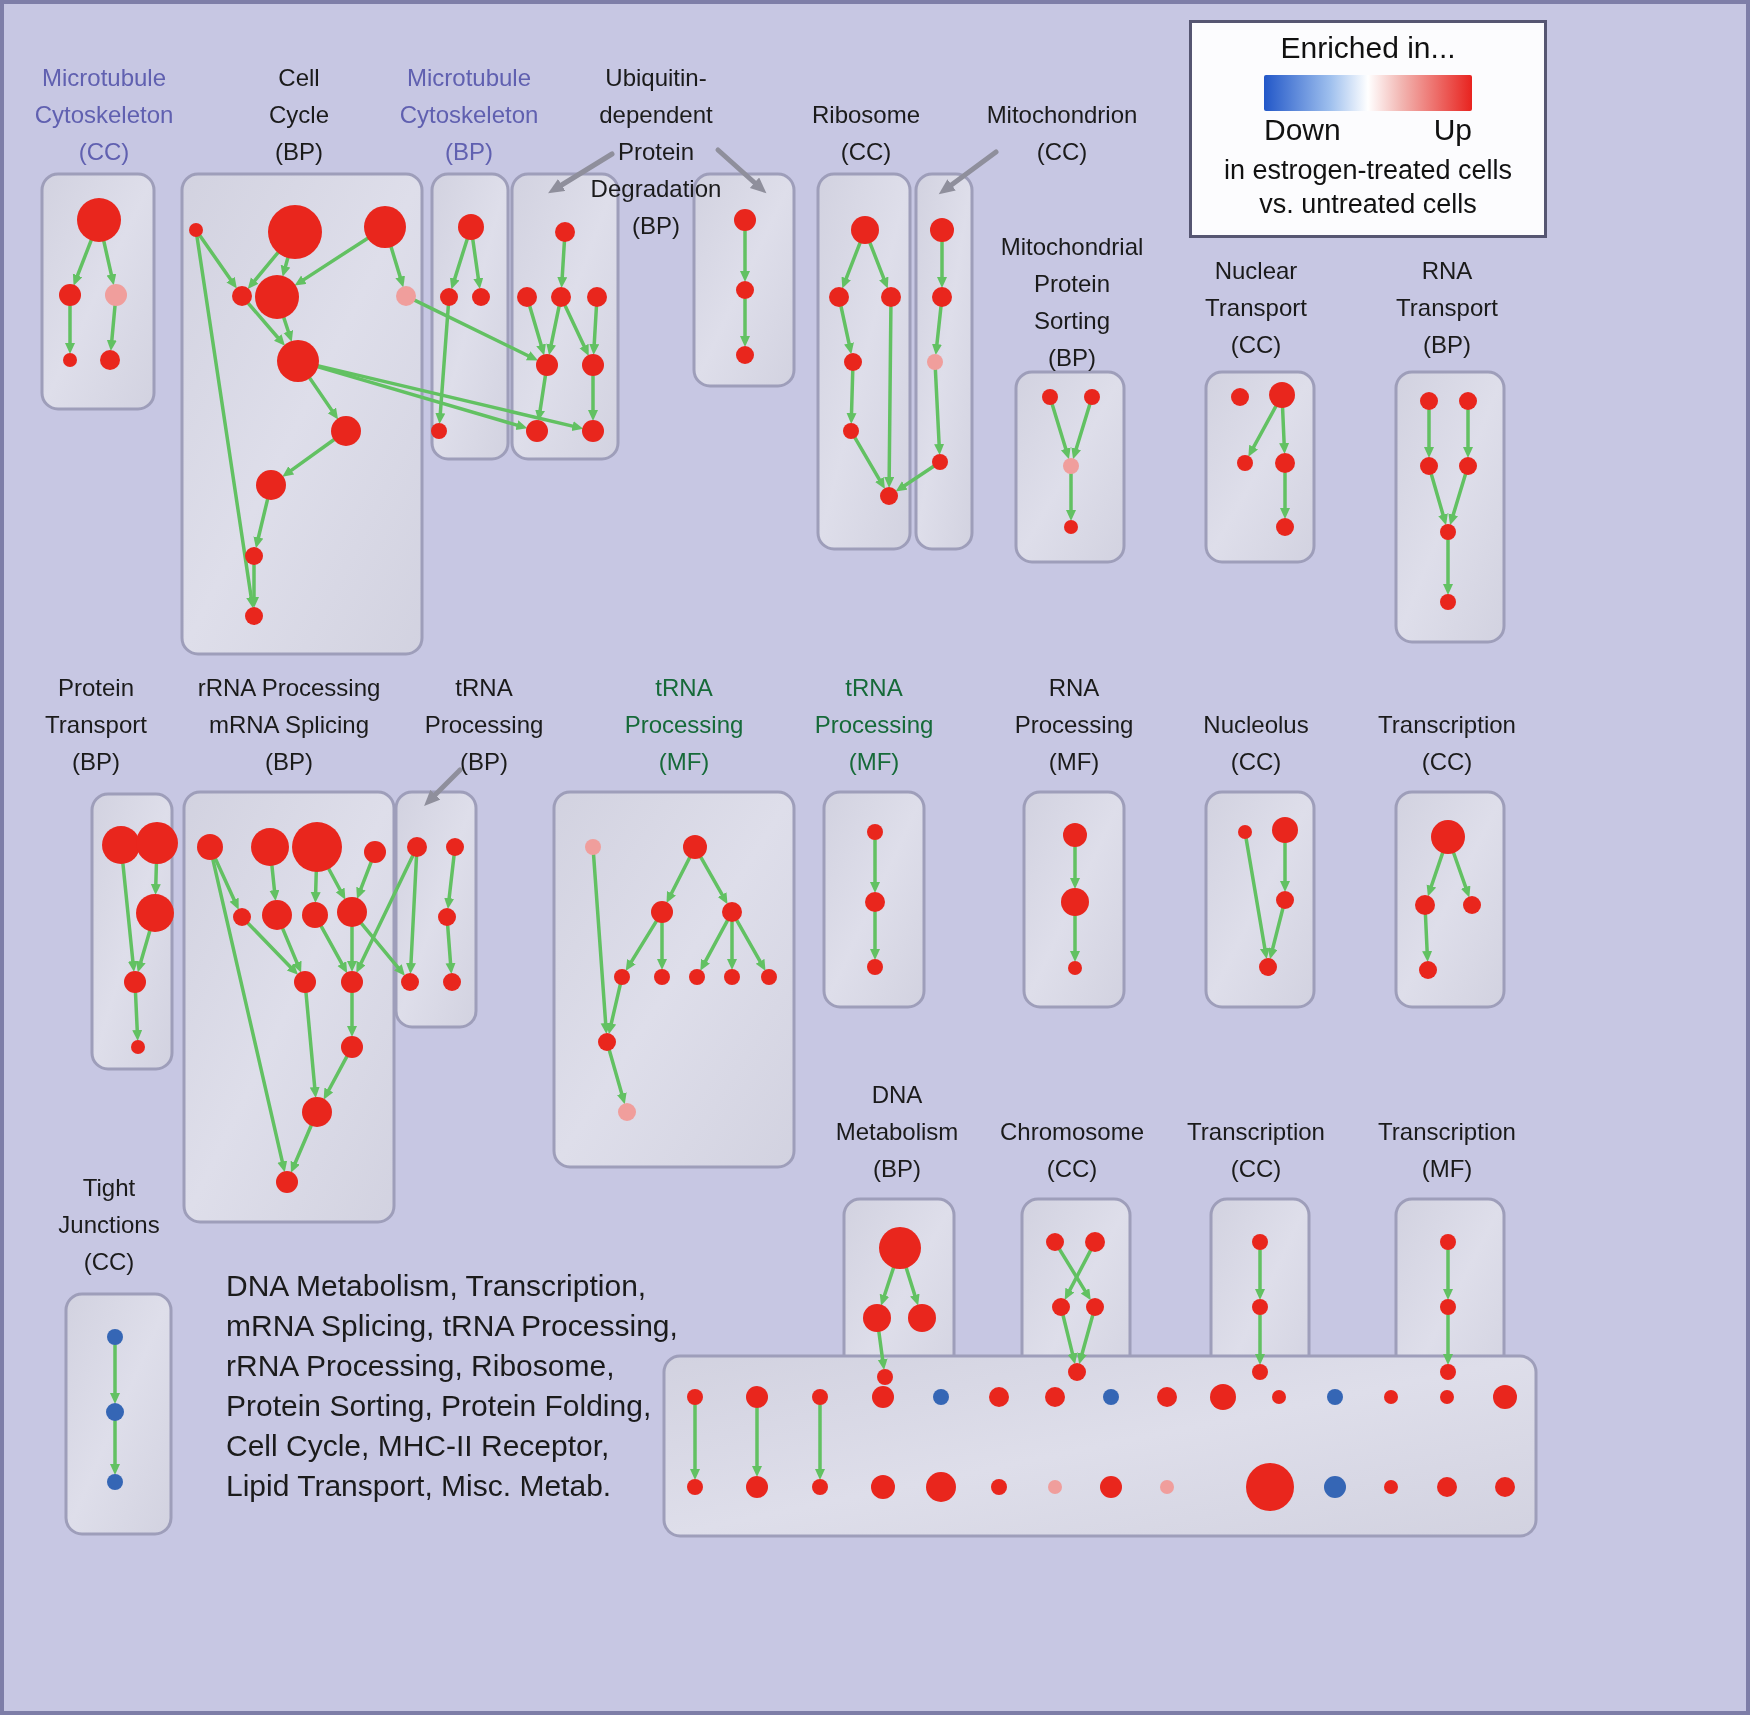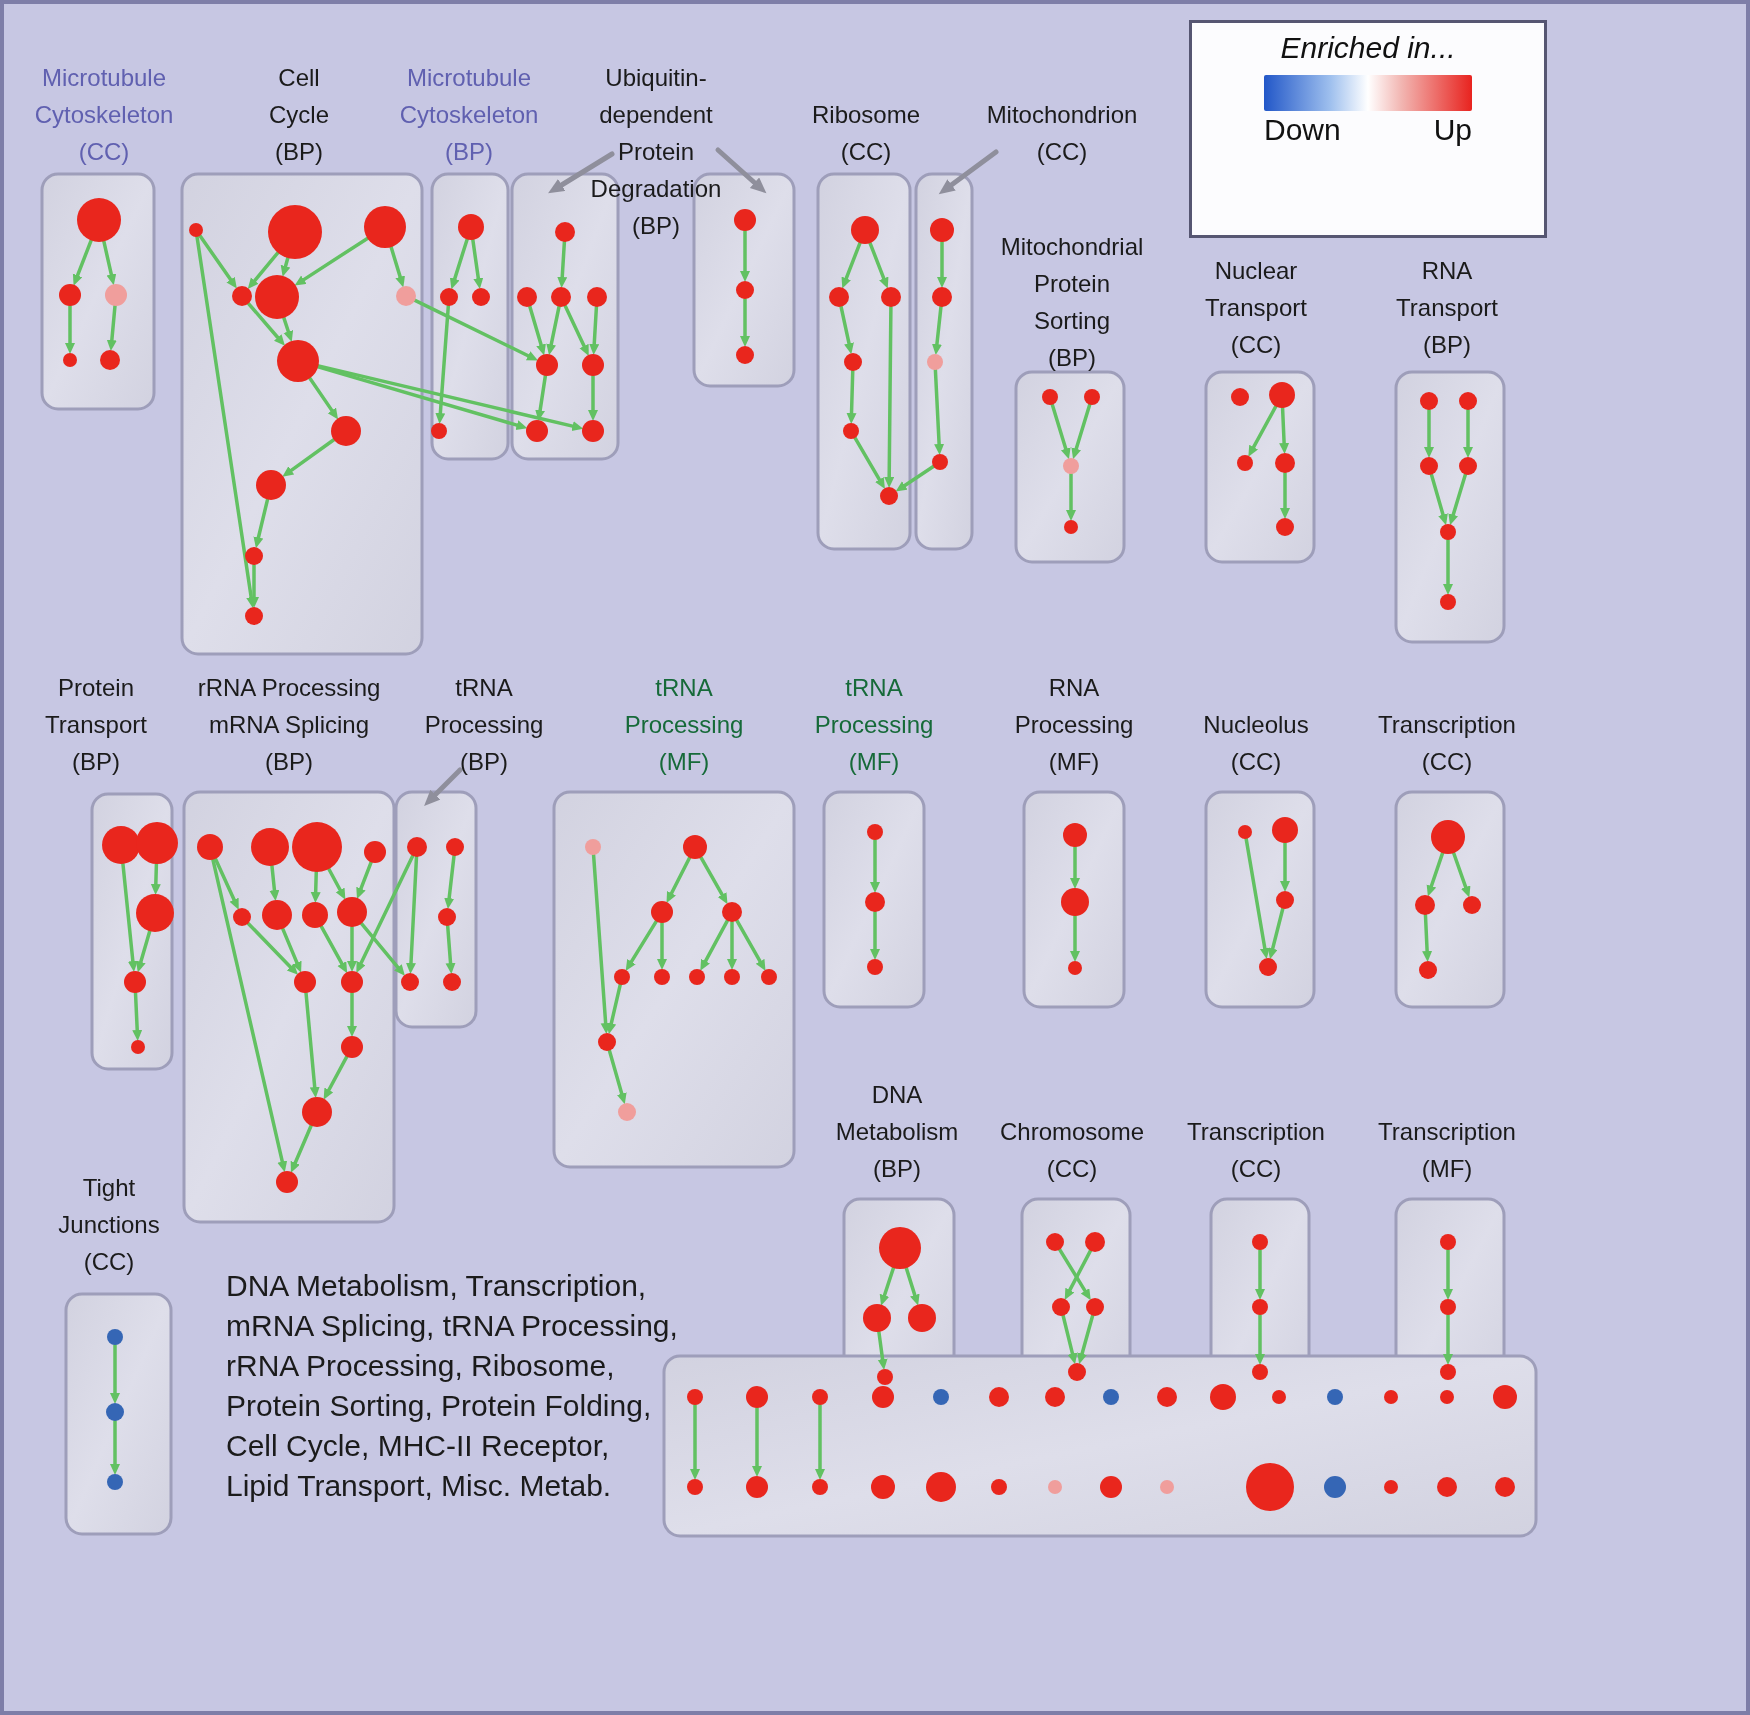--- a/index.html
+++ b/index.html
@@ -24,21 +24,21 @@
   .glabel.blue{color:#6060b0;}
   .glabel.green{color:#166a39;}
   .note{
     position:absolute;white-space:pre-line;
     font-size:30px;line-height:40px;color:#1b1b1b;
   }
   .legend{
     position:absolute;left:1185px;top:16px;width:358px;height:218px;
     background:#fcfcfe;border:3px solid #565672;box-sizing:border-box;color:#111;
   }
-  .legend-title{text-align:center;font-size:30px;margin-top:8px;font-style:italic;}
+  .legend-title{text-align:center;font-size:30px;margin-top:8px;}
   .legend-bar{
     margin:10px auto 0;width:208px;height:36px;
     background:linear-gradient(to right,#2257c8,#9fc0ee 32%,#ffffff 50%,#f2b6b2 66%,#e8231f);
     border-radius:2px;
   }
   .legend-updown{display:flex;justify-content:space-between;padding:2px 72px 0 72px;font-size:30px;gap:7px;}
   .legend-context{text-align:center;font-size:27px;line-height:34px;margin-top:6px;}
 </style>
 </head>
 <body>
@@ -359,20 +359,24 @@
       </g>
   </svg>
 
   <div class="legend">
     <div class="legend-title">Enriched in...</div>
     <div class="legend-bar"></div>
     <div class="legend-updown">
       <span>Down</span>
       <span>Up</span>
     </div>
+    <div class="legend-context">
+      <div>in estrogen-treated cells</div>
+      <div>vs. untreated cells</div>
+    </div>
   </div>
 
 <div class="glabel blue" style="left: 100px; top: 55px;">Microtubule
 Cytoskeleton
 (CC)</div>
     <div class="glabel" style="left: 295px; top: 55px;">Cell
 Cycle
 (BP)</div>
     <div class="glabel blue" style="left: 465px; top: 55px;">Microtubule
 Cytoskeleton

